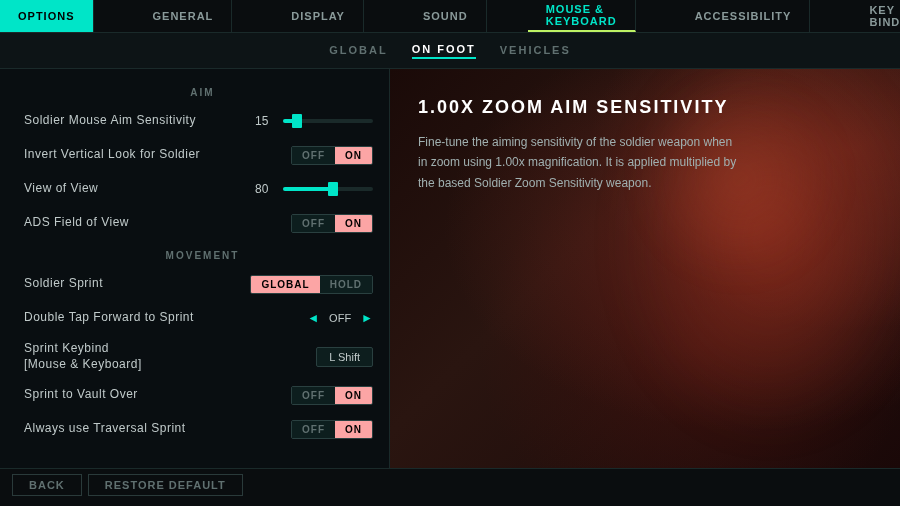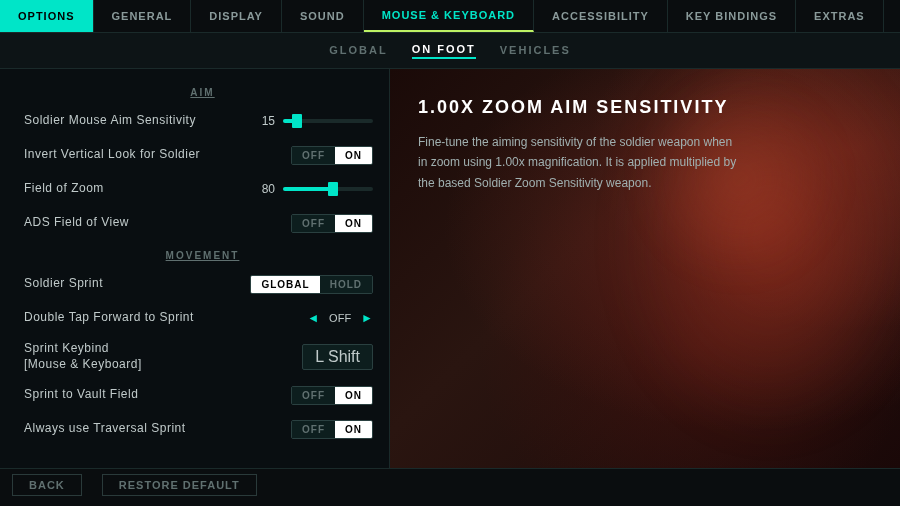--- a/index.html
+++ b/index.html
@@ -13,20 +13,21 @@
       color: #c8d0d4;
     }
 
     
     .top-nav {
       display: flex;
       align-items: stretch;
       height: 33px;
       background: #0a0d0f;
       border-bottom: 1px solid #1a2a2a;
+      gap: 41px;
     }
     .top-nav-item {
       display: flex;
       align-items: center;
       padding: 0 18px;
       font-size: 11px;
       font-weight: bold;
       letter-spacing: 1px;
       color: #8a9a9a;
       cursor: pointer;
@@ -87,21 +88,20 @@
     .left-panel::-webkit-scrollbar-thumb { background: #2a3a3a; }
 
     .section-header {
       text-align: center;
       font-size: 10px;
       font-weight: bold;
       letter-spacing: 2px;
       color: #607070;
       padding: 10px 0 6px 16px;
       text-transform: uppercase;
-      text-decoration: underline;
     }
 
     .setting-row {
       display: flex;
       align-items: center;
       justify-content: space-between;
       padding: 6px 16px;
       min-height: 34px;
       cursor: pointer;
       margin-left: 8px;
@@ -125,21 +125,20 @@
     
     .slider-container {
       display: flex;
       align-items: center;
       gap: 8px;
     }
     .slider-value {
       font-size: 12px;
       color: #c0caca;
       min-width: 20px;
-      text-align: right;
     }
     .slider-track {
       width: 90px;
       height: 4px;
       background: #1a2a2a;
       position: relative;
       border-radius: 2px;
     }
     .slider-fill {
       height: 100%;
@@ -165,21 +164,21 @@
     .toggle-btn {
       padding: 3px 10px;
       font-size: 10px;
       font-weight: bold;
       letter-spacing: 1px;
       color: #607070;
       background: #0d1e1e;
       cursor: pointer;
     }
     .toggle-btn.on-active {
-      background: #ffffff;
+      background: #fca5a5;
       color: #000;
     }
 
     
     .arrow-selector {
       display: flex;
       align-items: center;
       gap: 6px;
     }
     .arrow-btn {
@@ -193,21 +192,21 @@
       min-width: 30px;
       text-align: center;
     }
 
     
     .key-btn {
       background: #0d1e1e;
       border: 1px solid #2a4040;
       color: #c0caca;
       padding: 3px 12px;
-      font-size: 16px;
+      font-size: 11px;
       border-radius: 2px;
       cursor: pointer;
     }
 
     
     .right-panel {
       flex: 1;
       position: relative;
       overflow: hidden;
     }
@@ -241,21 +240,21 @@
     }
 
     
     .bottom-bar {
       height: 32px;
       background: #0a0d0f;
       border-top: 1px solid #1a2a2a;
       display: flex;
       align-items: center;
       padding: 0 12px;
-      gap: 20px;
+      gap: 6px;
     }
     .bottom-btn {
       padding: 4px 16px;
       font-size: 11px;
       font-weight: bold;
       letter-spacing: 1px;
       color: #607070;
       background: transparent;
       border: 1px solid #2a3a3a;
       cursor: pointer;
@@ -323,21 +322,21 @@
 
     <div class="setting-row">
       <span class="setting-label">Invert Vertical Look for Soldier</span>
       <div class="toggle-group">
         <div class="toggle-btn">OFF</div>
         <div class="toggle-btn on-active">ON</div>
       </div>
     </div>
 
     <div class="setting-row">
-      <span class="setting-label">Field of Zoom</span>
+      <span class="setting-label">View of View</span>
       <div class="setting-control slider-container">
         <span class="slider-value">80</span>
         <div class="slider-track">
           <div class="slider-fill" style="width: 55%"></div>
           <div class="slider-thumb" style="left: calc(55% - 5px)"></div>
         </div>
       </div>
     </div>
 
     <div class="setting-row">
@@ -367,21 +366,21 @@
       </div>
     </div>
 
     <div class="setting-row">
       <span class="setting-label" style="white-space: pre-line">Sprint Keybind
 [Mouse &amp; Keyboard]</span>
       <div class="key-btn">L Shift</div>
     </div>
 
     <div class="setting-row">
-      <span class="setting-label">Sprint to Vault Field</span>
+      <span class="setting-label">Sprint to Vault Over</span>
       <div class="toggle-group">
         <div class="toggle-btn">OFF</div>
         <div class="toggle-btn on-active">ON</div>
       </div>
     </div>
 
     <div class="setting-row">
       <span class="setting-label">Always use Traversal Sprint</span>
       <div class="toggle-group">
         <div class="toggle-btn">OFF</div>

